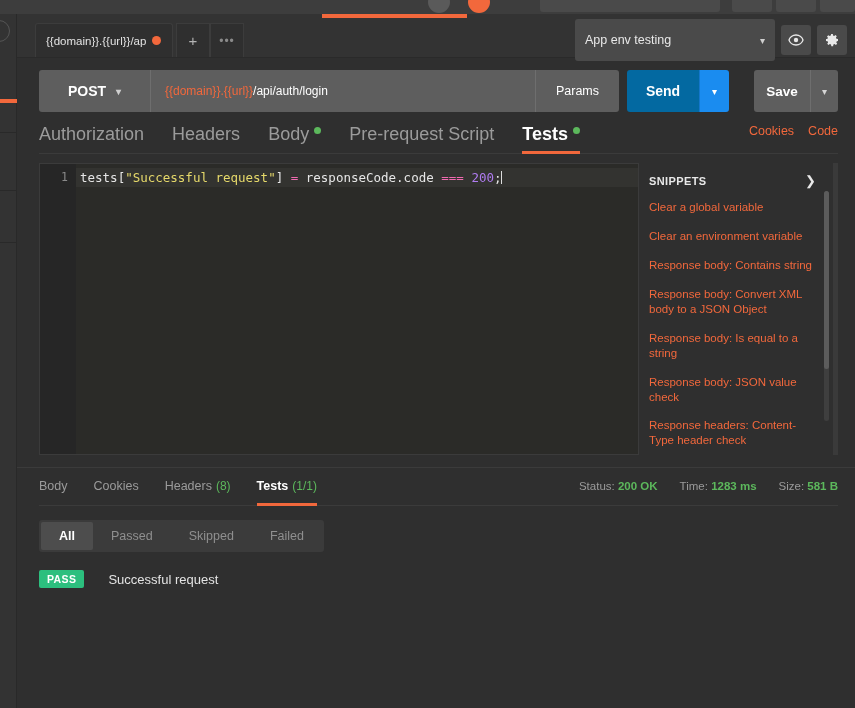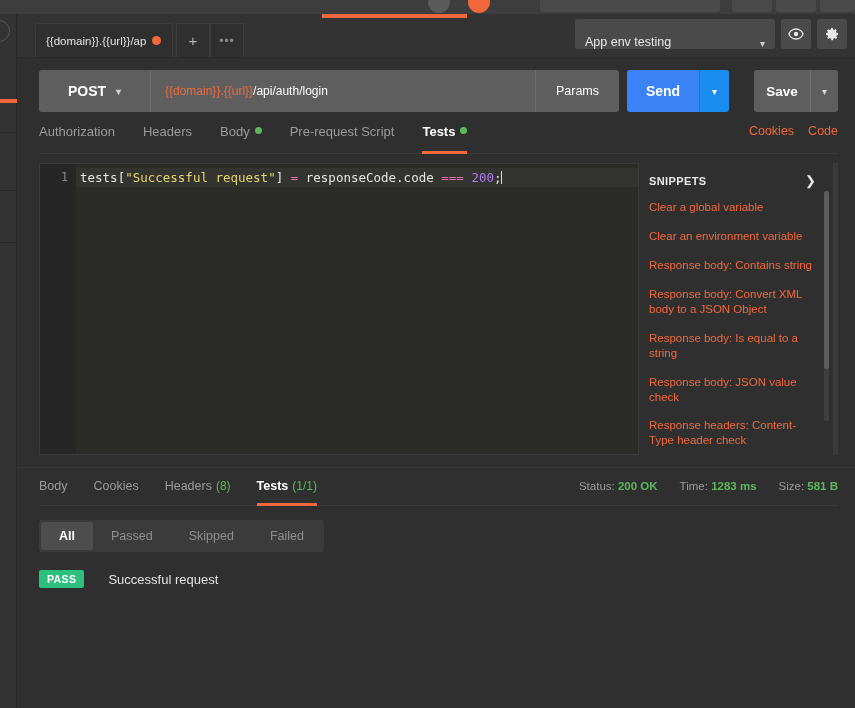--- a/index.html
+++ b/index.html
@@ -86,23 +86,23 @@
   }
   .tab-btn.plus { margin-left: 3px; }
   .tab-btn.more { font-size: 12px; letter-spacing: 1px; color: #8a8a8a; }
 
   
   .env-zone {
     position: absolute; right: 8px; top: 5px;
     display: flex; align-items: center; gap: 6px;
   }
   .env-select {
-    width: 200px; height: 30px;
+    width: 200px; height: 42px;
     background: #4a4a4a; border-radius: 3px;
-    display: flex; align-items: flex-end; justify-content: space-between;
+    display: flex; align-items: center; justify-content: space-between;
     padding: 0 10px;
     font-size: 12.5px; color: #e8e8e8;
   }
   .chev { font-size: 10px; color: #cfcfcf; }
   .icon-btn {
     width: 30px; height: 30px; background: #4a4a4a; border-radius: 3px;
     display: flex; align-items: center; justify-content: center;
   }
 
   
@@ -127,21 +127,21 @@
     white-space: nowrap; overflow: hidden;
   }
   .var { color: #f2683c; }
   .params-btn {
     width: 84px; display: flex; align-items: center; justify-content: center;
     font-size: 12.5px; color: #fff;
     border-left: 1px solid #6e6e6e;
   }
   .send-grp { display: flex; margin-left: 8px; height: 42px; }
   .send-btn {
-    width: 72px; background: #3b82f6; border-radius: 3px 0 0 3px;
+    width: 72px; background: #0369a1; border-radius: 3px 0 0 3px;
     display: flex; align-items: center; justify-content: center;
     font-size: 14px; font-weight: bold; color: #fff;
   }
   .send-caret {
     width: 30px; background: #1a8cf0; border-radius: 0 3px 3px 0;
     border-left: 1px solid #1477cc;
     display: flex; align-items: center; justify-content: center;
     color: #fff; font-size: 10px;
   }
   .save-grp { display: flex; margin-left: 25px; height: 42px; }
@@ -162,21 +162,21 @@
     position: relative;
     margin: 12px 17px 0 22px;
     height: 30px;
     border-bottom: 1px solid #3b3b3b;
     display: flex; align-items: flex-start;
   }
   .rtab {
     position: relative; height: 29px;
     display: flex; align-items: flex-start; gap: 5px;
     margin-right: 28px;
-    font-size: 13px; color: #9b9b9b;
+    font-size: 18px; color: #9b9b9b;
   }
   .rtab.active { color: #fff; font-weight: bold; }
   .rtab .ul {
     position: absolute; left: 0; right: 0; bottom: -1px;
     height: 3px; background: #f2683c;
   }
   .gdot {
     width: 7px; height: 7px; border-radius: 50%;
     background: #5cb85c; margin-top: 3px;
   }

